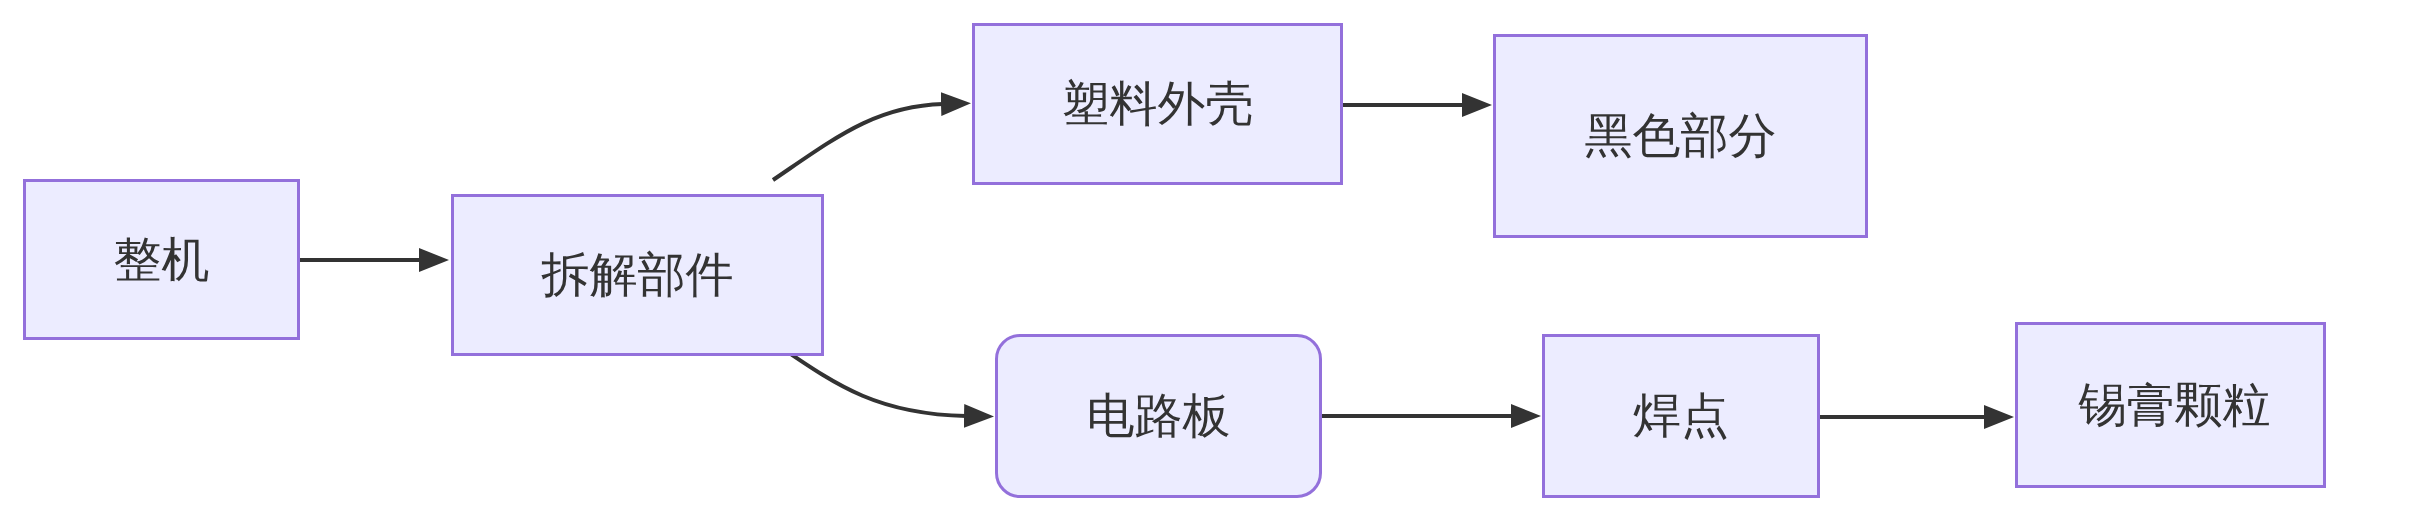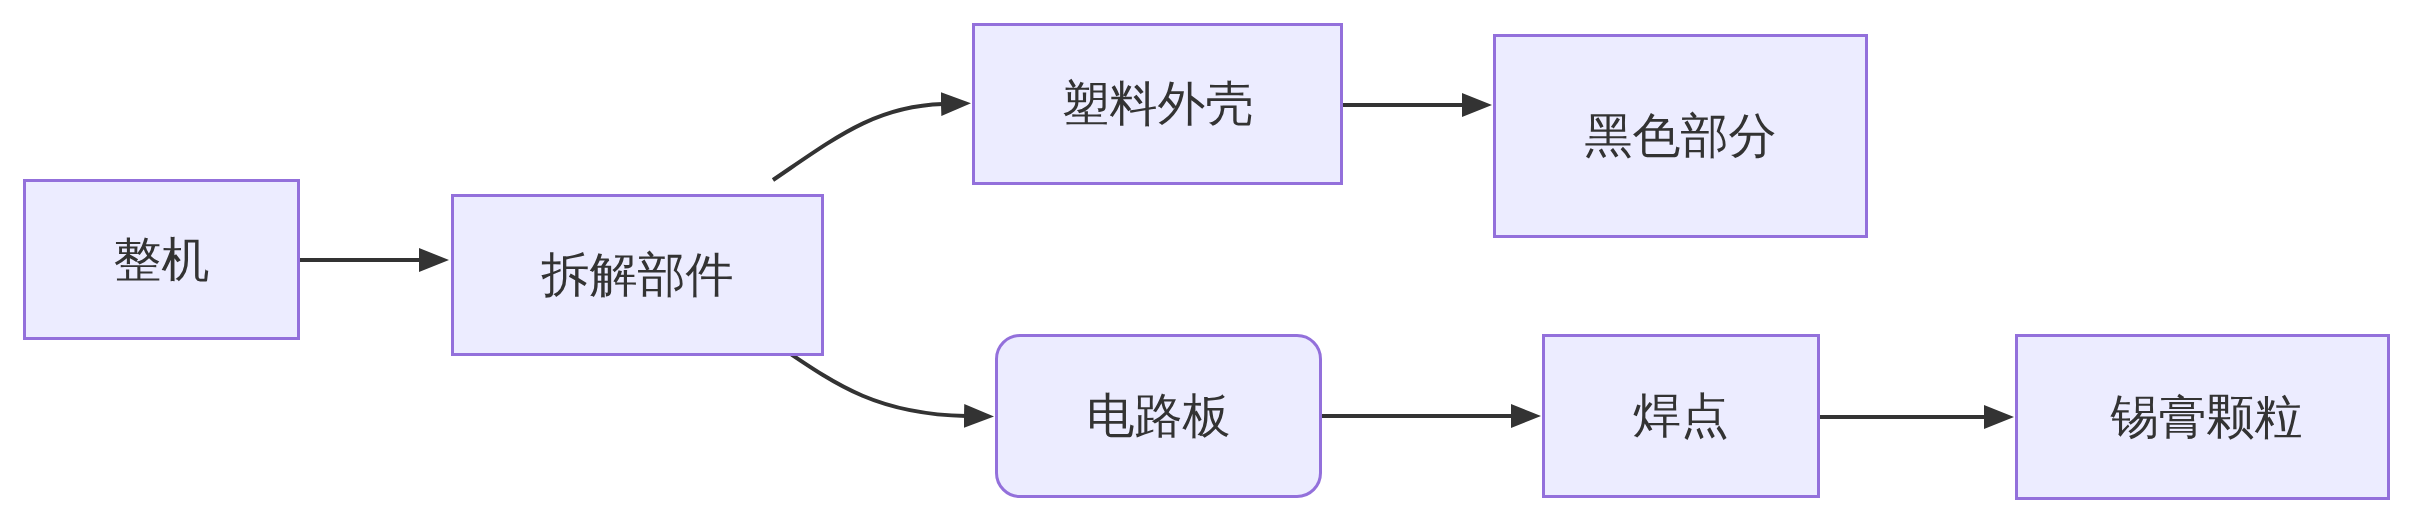--- a/index.html
+++ b/index.html
@@ -86,17 +86,17 @@
   </div>
 
   <div class="node" style="left:995px; top:334px; width:327px; height:164px;border-radius:25px;">
     <span class="label">电路板</span>
   </div>
 
   <div class="node" style="left:1542px; top:334px; width:278px; height:164px;align-items:center;">
     <span class="label">焊点</span>
   </div>
 
-  <div class="node" style="left:2015px; top:334px; width:375px; height:166px;padding-left:8px;">
+  <div class="node" style="left:2015px; top:322px; width:311px; height:166px;padding-left:8px;">
     <span class="label">锡膏颗粒</span>
   </div>
 
 </div>
 
 </body></html>

